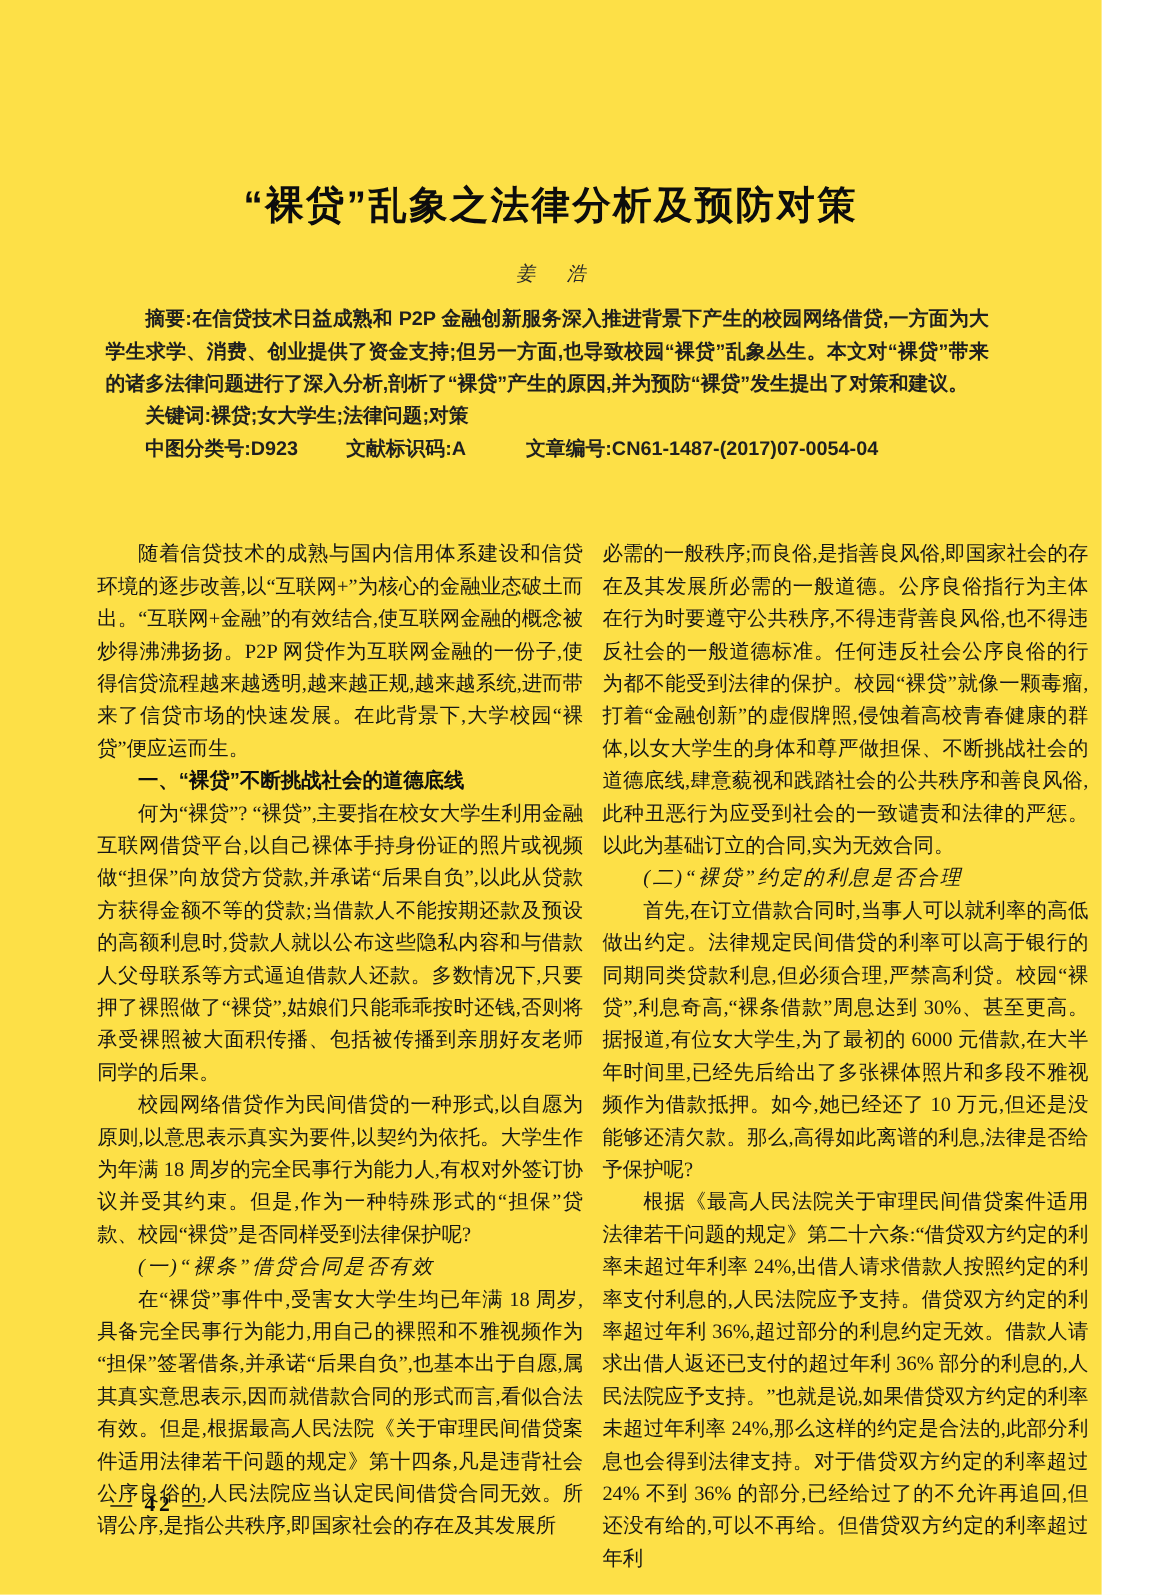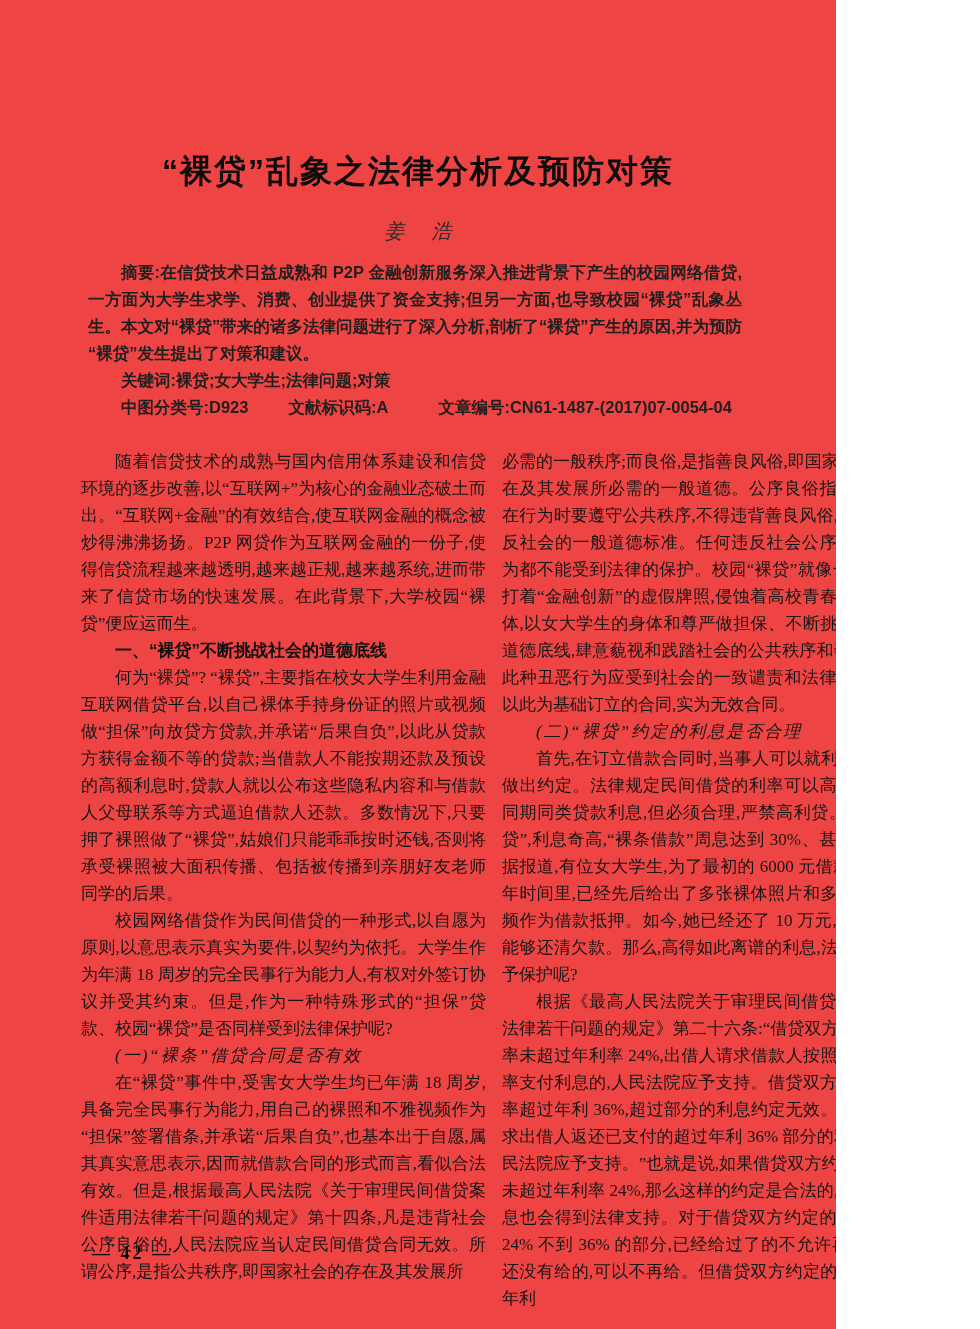--- a/index.html
+++ b/index.html
@@ -1,39 +1,39 @@
 <!DOCTYPE html>
 <html lang="zh"><head>
 <meta charset="utf-8">
 <style>
   html, body { margin: 0; padding: 0; background: #ffffff; }
   .page {
     position: relative;
-    width: 836px;
+    width: 918px;
     height: 1329px;
-    background: #ef4444;
+    background: #fde047;
     color: #1a1a1a;
     overflow: hidden;
   }
   .title {
     margin: 0;
     padding-top: 150px;
     text-align: center;
     font-family: "Liberation Sans", sans-serif;
     font-weight: bold;
     font-size: 32px;
     letter-spacing: 2px;
     color: #0d0d0d;
   }
   .author {
     margin-top: 24px;
     text-align: center;
     font-family: "Liberation Serif", serif;
     font-style: italic;
-    font-size: 20px;
+    font-size: 16px;
     word-spacing: 22px;
     color: #2b2b2b;
   }
   .frontmatter {
     margin: 14px 94px 0 88px;
     font-family: "Liberation Sans", sans-serif;
     font-weight: bold;
     font-size: 16.5px;
     line-height: 27px;
     color: #1f1f1f;

